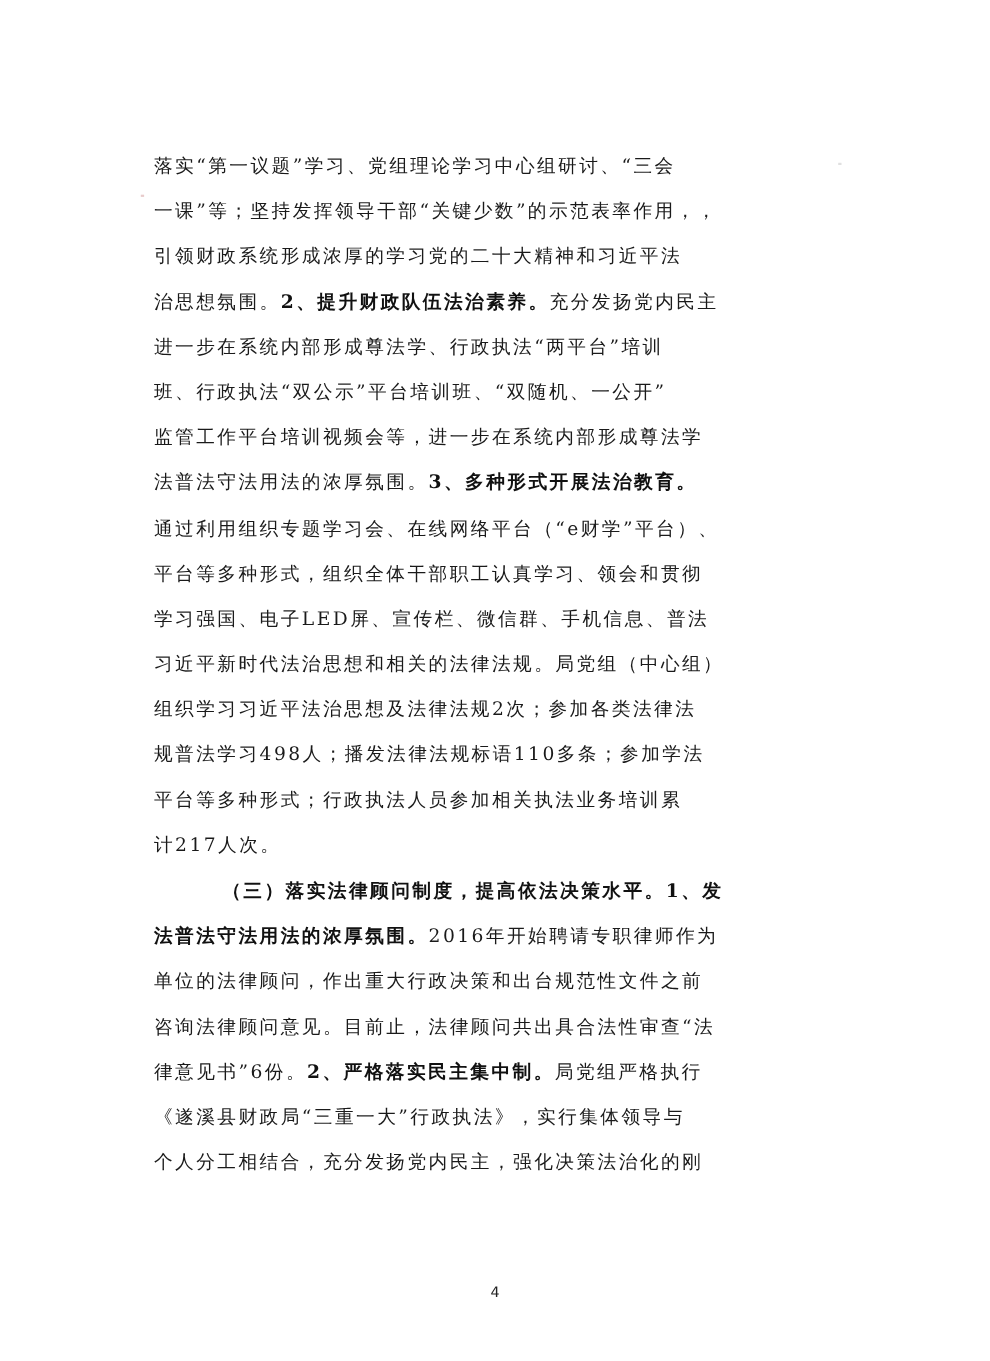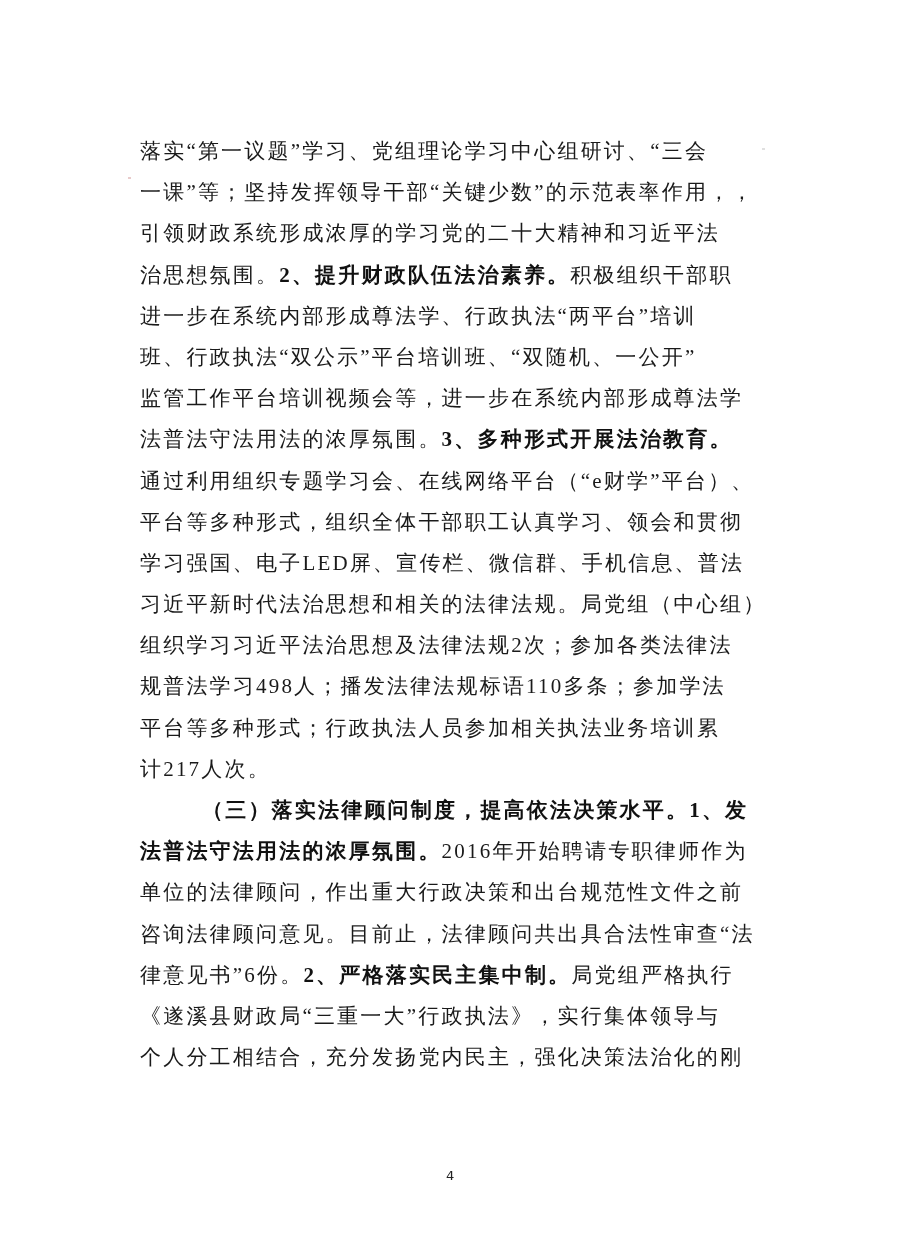--- a/index.html
+++ b/index.html
@@ -24,24 +24,23 @@
   }
   .body-text {
     position: absolute;
     left: 140px;
     top: 131px;
     width: 620px;
   }
   .line {
     height: 41.2px;
     line-height: 41.2px;
-    font-size: 21px;
+    font-size: 17px;
     white-space: nowrap;
     letter-spacing: 2.2px;
-    font-family: Liberation Serif, serif;
   }
   .line.indent {
     padding-left: 62px;
   }
   .b {
     font-weight: bold;
     color: #111111;
     margin-top: 37px;
   }
   .page-number {
@@ -60,21 +59,21 @@
   }
 </style>
 </head>
 <body>
 
 <div class="page">
   <div class="body-text">
     <div class="line"><span>落实“第一议题”学习、党组理论学习中心组研讨、“三会</span></div>
     <div class="line"><span>一课”等；坚持发挥领导干部“关键少数”的示范表率作用，，</span></div>
     <div class="line"><span>引领财政系统形成浓厚的学习党的二十大精神和习近平法</span></div>
-    <div class="line"><span>治思想氛围。</span><span class="b">2、提升财政队伍法治素养。</span><span>积极组织干部职</span></div>
+    <div class="line"><span>治思想氛围。</span><span class="b">2、提升财政队伍法治素养。</span><span>充分发扬党内民主</span></div>
     <div class="line"><span>进一步在系统内部形成尊法学、行政执法“两平台”培训</span></div>
     <div class="line"><span>班、行政执法“双公示”平台培训班、“双随机、一公开”</span></div>
     <div class="line"><span>监管工作平台培训视频会等，进一步在系统内部形成尊法学</span></div>
     <div class="line"><span>法普法守法用法的浓厚氛围。</span><span class="b">3、多种形式开展法治教育。</span></div>
     <div class="line"><span>通过利用组织专题学习会、在线网络平台（“e财学”平台）、</span></div>
     <div class="line"><span>平台等多种形式，组织全体干部职工认真学习、领会和贯彻</span></div>
     <div class="line"><span>学习强国、电子LED屏、宣传栏、微信群、手机信息、普法</span></div>
     <div class="line"><span>习近平新时代法治思想和相关的法律法规。局党组（中心组）</span></div>
     <div class="line"><span>组织学习习近平法治思想及法律法规2次；参加各类法律法</span></div>
     <div class="line"><span>规普法学习498人；播发法律法规标语110多条；参加学法</span></div>

